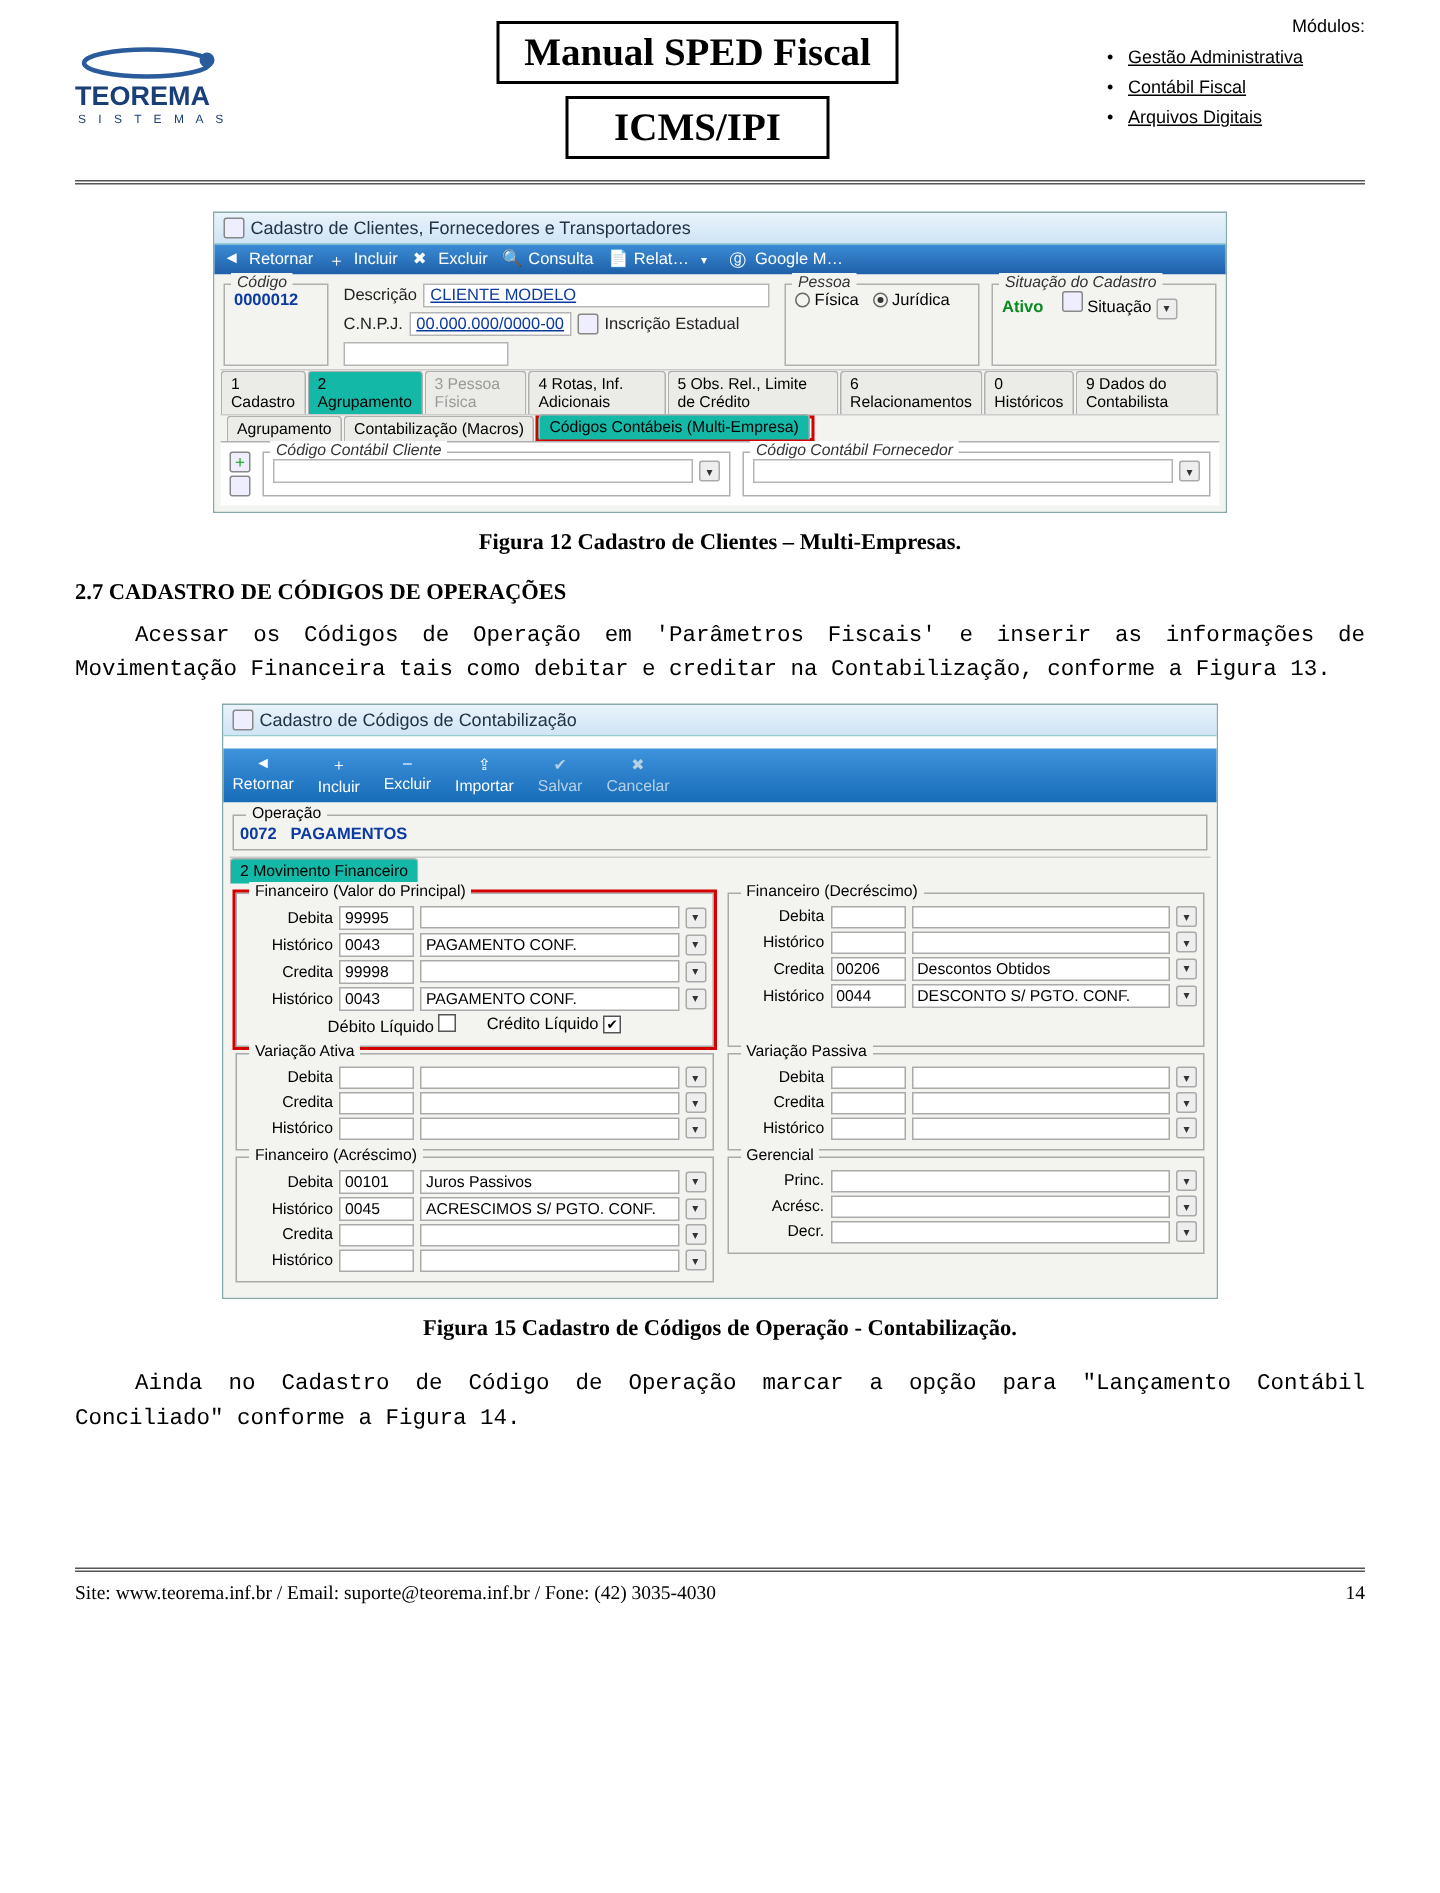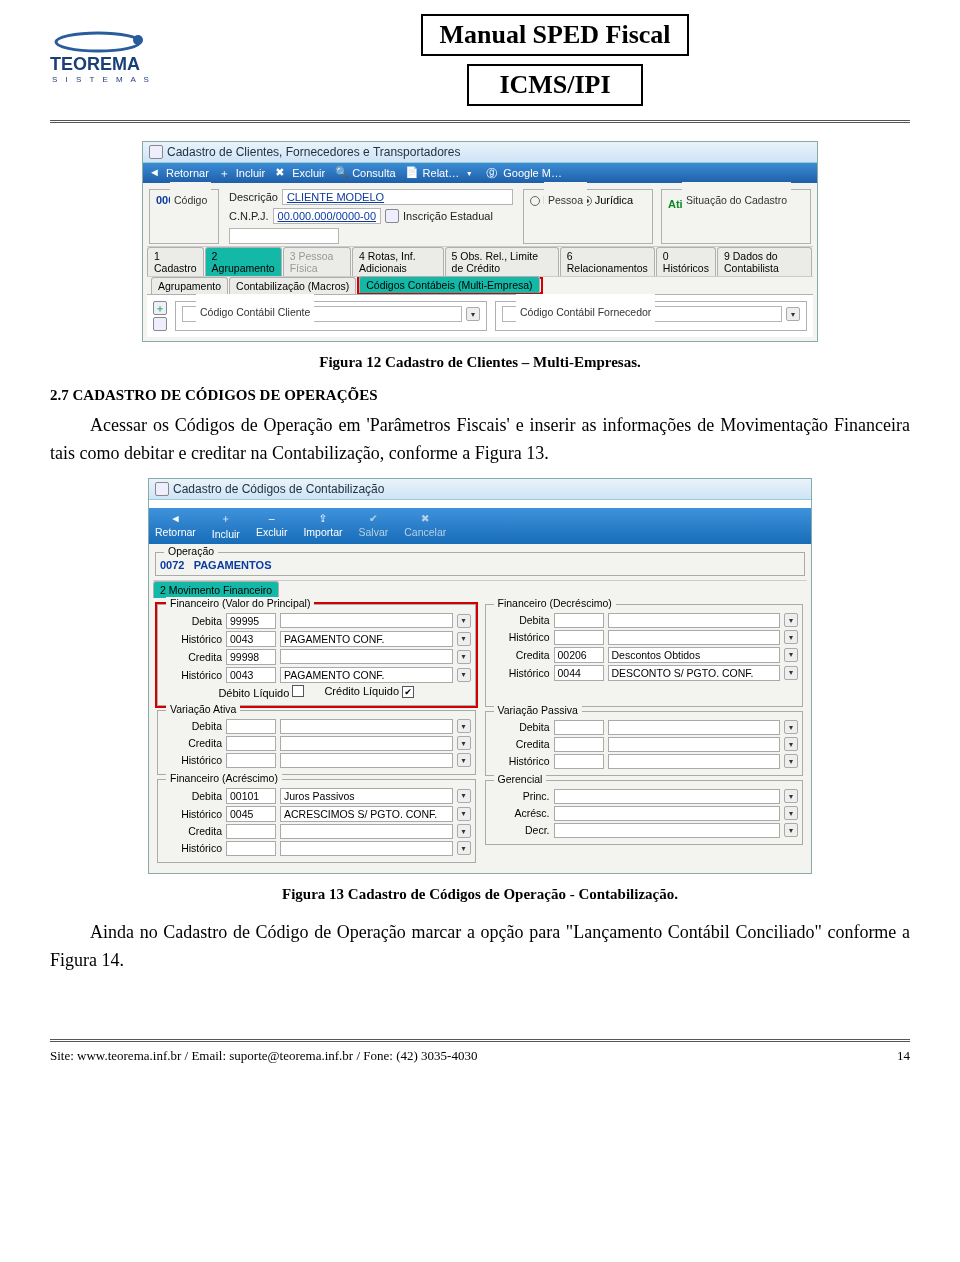--- a/index.html
+++ b/index.html
@@ -33,67 +33,75 @@
   .row { display: flex; align-items: center; gap: 4px; flex-wrap: wrap; }
   .lbl { color: #222; }
   .val { background: #fff; border: 1px solid #b5b5b5; padding: 1px 4px; min-height: 16px; display: inline-block; }
   .blue { color: #0b3aa0; font-weight: bold; }
   .green { color: #0a8a20; font-weight: bold; }
   .tabs { display: flex; background: #f3f3f0; border-top: 1px solid #ccc; }
   .tab { border: 1px solid #b0b0b0; border-bottom: none; background: #ebebe7; padding: 2px 6px; font-size: 10.5px; margin-right: 1px; border-radius: 3px 3px 0 0; cursor: pointer; }
   .tab.active { background: #14b8a6; }
   .panel { border-top: 1px solid #b0b0b0; padding: 4px; background: #fff; }
   .fieldbox { border: 1px solid #b0b0b0; padding: 4px 6px 6px; position: relative; margin: 2px; }
-  .fieldbox .legend { position: absolute; top: -8px; left: 20px; background: #f3f3f0; padding: 12px 4px; font-size: 10.5px; color: #333; }
+  .fieldbox .legend { position: absolute; top: -8px; left: 4px; background: #f3f3f0; padding: 0 4px; font-size: 10.5px; color: #333; font-style: italic; }
   .fieldbox.white .legend { background: #fff; }
   .radio-dot { width: 10px; height: 10px; border-radius: 50%; border: 1px solid #666; display: inline-block; vertical-align: middle; }
   .radio-dot.checked::after { content:""; display:block; width:4px;height:4px;border-radius:50%;background:#333;margin:2px; }
   .icon-sq { width:14px;height:14px;display:inline-block;border:1px solid #888;border-radius:2px;background:#eef; }
   .iconbtns { display:flex; flex-direction:column; gap:2px; padding:2px; }
   .ddarrow { width:14px;height:14px;border:1px solid #aaa;background:#eee;display:inline-flex;align-items:center;justify-content:center;font-size:8px;color:#333;border-radius:2px; }
   .redbox { border:2px solid #d40000; padding:0; display:inline-block; }
   .caption { font-family: "Times New Roman", serif; font-weight: bold; font-size: 15px; text-align: center; margin: 8px 0 16px; }
   h2.section { font-family: "Times New Roman", serif; font-size: 15px; font-weight: bold; margin: 10px 0 8px; }
-  p.body { font-family: Liberation Serif, serif; font-size: 18px; line-height: 1.55; text-align: justify; margin: 0 0 10px; }
+  p.body { font-family: Liberation Mono, monospace; font-size: 15px; line-height: 1.55; text-align: justify; margin: 0 0 10px; }
 
   
   .win2 { width: 664px; }
   .tool2 { background: linear-gradient(#3f92dc,#186db8); color:#fff; padding:4px 6px; display:flex; gap:16px; font-size:11px; }
   .tool2 .tbtn { flex-direction: column; gap: 2px; font-size: 10.5px; }
   .tool2 .tbtn.dis { color: #b6d0e6; }
   .group { border:1px solid #aaa; margin:4px 2px; position:relative; padding:6px 4px 4px; background:#f3f3f0; }
   .group .legend { position:absolute; top:-8px; left:8px; background:#f3f3f0; padding:0 4px; font-size:10.5px; }
   .group.red { outline:2px solid #d40000; }
   .twocol { display:flex; gap:5px; }
   .col { flex:1; }
   .frow { display:flex; align-items:center; gap:4px; margin:2px 0; }
   .frow .flbl { width:60px; text-align:right; font-size:10.5px; }
   .fval { flex:0 0 50px; background:#fff; border:1px solid #aaa; padding:1px 3px; min-height:15px; font-size:10.5px; }
   .fval.wide { flex:1; }
   .checkbox { width:12px;height:12px;border:1px solid #555;display:inline-flex;align-items:center;justify-content:center;font-size:9px;background:#fff; }
 
-  .footer { margin-top: 64px; }
+  .footer { margin-top: 88px; }
   .footer-hr { border:0; border-top:1px solid #555; border-bottom:1px solid #555; height:3px; margin-bottom:6px; }
   .footer-row { display:flex; justify-content:space-between; font-family:"Times New Roman",serif; font-size:13px; }
 </style>
 </head>
 <body>
 
 <div class="header">
   <div class="logo">
     <svg class="logo-svg" viewBox="0 0 130 56">
       <ellipse cx="48" cy="12" rx="42" ry="9" fill="none" stroke="#2a5b9c" stroke-width="3"></ellipse>
       <circle cx="88" cy="10" r="5" fill="#2a5b9c"></circle>
       <text x="0" y="40" font-family="Arial" font-size="18" font-weight="bold" fill="#1a3e78">TEOREMA</text>
       <text x="2" y="52" font-family="Arial" font-size="8" letter-spacing="3" fill="#1a3e78">S I S T E M A S</text>
     </svg>
   </div>
   <div class="title-col">
     <div class="title-box">Manual SPED Fiscal</div><br>
     <div class="title-box" style="padding:4px 30px">ICMS/IPI</div>
+  </div>
+  <div class="modules">
+    <div class="modules-title">Módulos:</div>
+    <ul>
+      <li>Gestão Administrativa</li>
+      <li>Contábil Fiscal</li>
+      <li>Arquivos Digitais</li>
+    </ul>
   </div>
 </div>
 <hr class="hr-dbl">
 
 <div class="win">
   <div class="win-title">
     <span class="icon-sq"></span>
     <span>Cadastro de Clientes, Fornecedores e Transportadores</span>
   </div>
   <div class="toolbar">
@@ -391,21 +399,21 @@
           <div class="frow">
               <span class="flbl">Decr.</span>
               <span class="fval wide"></span>
               <span class="ddarrow">▾</span>
             </div>
         </div>
       </div>
     </div>
   </div>
 </div>
-<div class="caption">Figura 13 Cadastro de Códigos de Operação - Contabilização.</div>
+<div class="caption">Figura 15 Cadastro de Códigos de Operação - Contabilização.</div>
 
 <p class="body" style="text-indent:40px">Ainda no Cadastro de Código de Operação marcar a opção para "Lançamento Contábil Conciliado" conforme a Figura 14.</p>
 
 <div class="footer">
   <hr class="footer-hr">
   <div class="footer-row">
     <span>Site: www.teorema.inf.br / Email: suporte@teorema.inf.br / Fone: (42) 3035-4030</span>
     <span>14</span>
   </div>
 </div>

